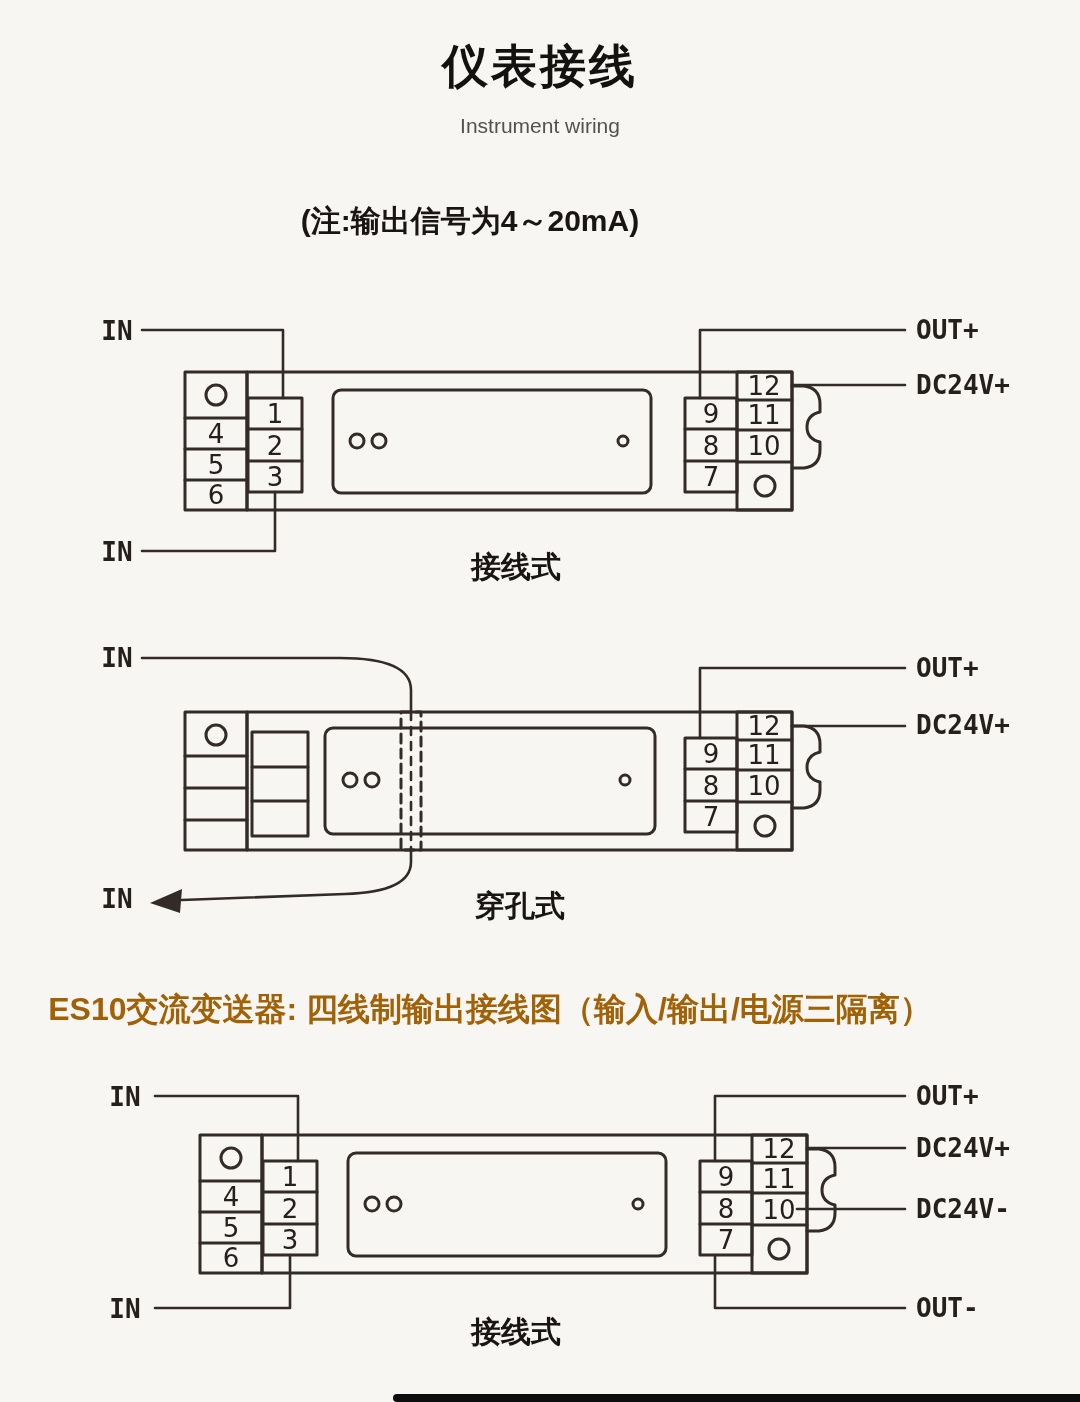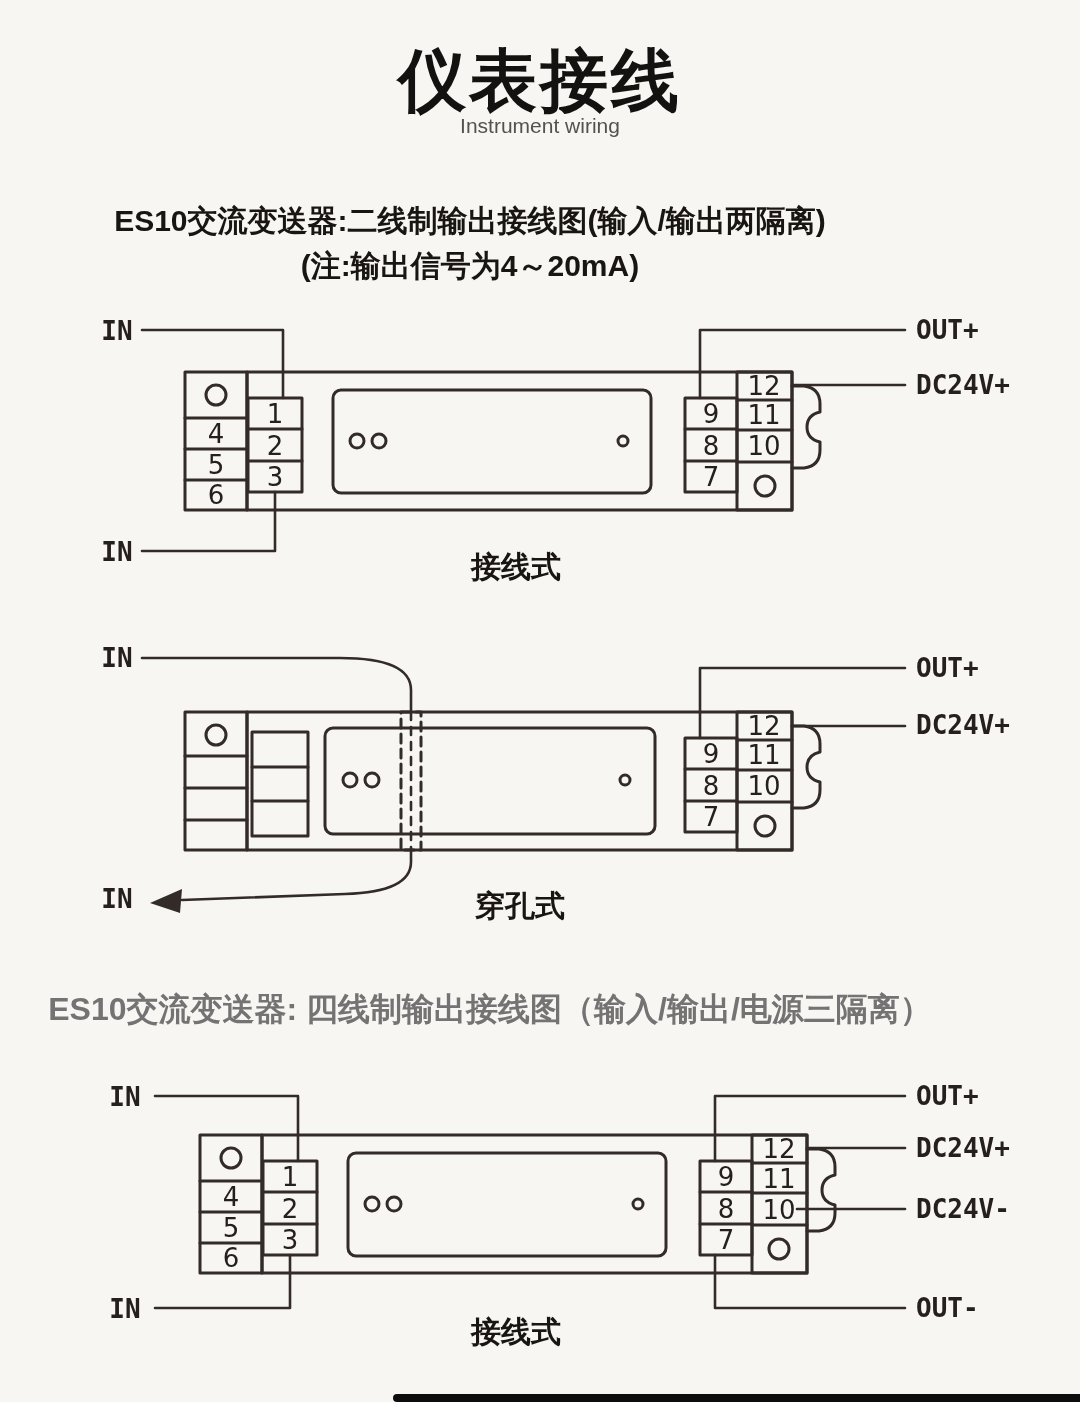--- a/index.html
+++ b/index.html
@@ -6,33 +6,33 @@
   html,body { width:1080px; }
   body {
     background:#f8f6f3;
     font-family:"Liberation Sans","DejaVu Sans",sans-serif;
     color:#211b18;
   }
   .page { position:relative; width:1080px; height:1402px; overflow:hidden; background:#f8f6f3; }
 
   .title {
     position:absolute; top:36px; left:0; width:1080px;
-    text-align:center; font-size:68px; font-weight:700; letter-spacing:3px; color:#141210;
+    text-align:center; font-size:46px; font-weight:700; letter-spacing:3px; color:#141210;
   }
   .subtitle {
     position:absolute; top:114px; left:0; width:1080px;
     text-align:center; font-size:21px; font-weight:400; color:#555150;
   }
   .sec1-heading {
     position:absolute; top:198px; left:0; width:940px;
     text-align:center; font-size:30px; font-weight:700; line-height:1.5; color:#181512;
   }
   .sec2-heading {
     position:absolute; top:988px; left:0; width:980px;
-    text-align:center; font-size:32px; font-weight:700; color:#737373;
+    text-align:center; font-size:32px; font-weight:700; color:#a16207;
   }
 
   svg.diagram { position:absolute; left:0; width:1080px; overflow:visible; }
   .stroke { stroke:#332b27; stroke-width:3; fill:none; stroke-linejoin:round; stroke-linecap:round; }
   .wires  { stroke:#332b27; stroke-width:2.6; fill:none; stroke-linejoin:round; stroke-linecap:round; }
   svg text { fill:#26201d; stroke:none; }
   text.num { font-size:26px; font-weight:500; text-anchor:middle; font-family:"DejaVu Sans","Liberation Sans",sans-serif; }
   text.io  { font-size:26px; font-weight:700; font-family:"DejaVu Sans Mono","Liberation Mono",monospace; }
   text.io-m{ font-size:26px; font-weight:700; text-anchor:middle; font-family:"DejaVu Sans Mono","Liberation Mono",monospace; }
   text.cap { font-size:30px; font-weight:700; text-anchor:middle; font-family:"Liberation Sans","DejaVu Sans",sans-serif; fill:#181512; }
@@ -44,21 +44,20 @@
 </style>
 </head>
 <body>
 
 <div class="page">
 
   <div class="title">仪表接线</div>
   <div class="subtitle">Instrument wiring</div>
 
   <div class="sec1-heading">
-    <div>ES10交流变送器:二线制输出接线图(输入/输出两隔离)</div>
     <div>(注:输出信号为4～20mA)</div>
   </div>
 
   <svg class="diagram" style="top:295px;height:300px" viewBox="0 295 1080 300">
 
     <g class="stroke">
 
       <rect x="185" y="372" width="62" height="138"></rect>
       <line x1="185" y1="418" x2="247" y2="418"></line>
       <line x1="185" y1="449" x2="247" y2="449"></line>

